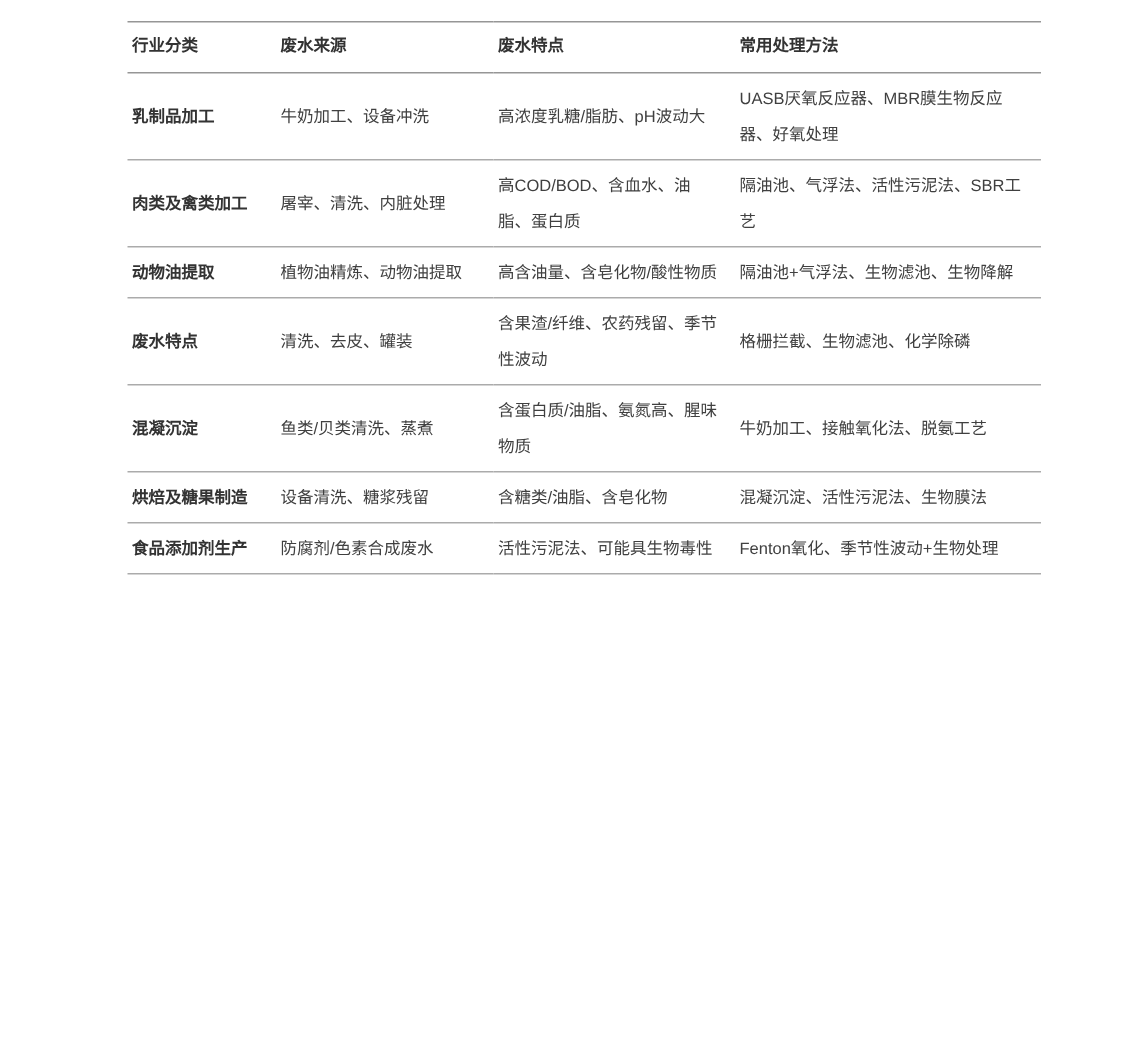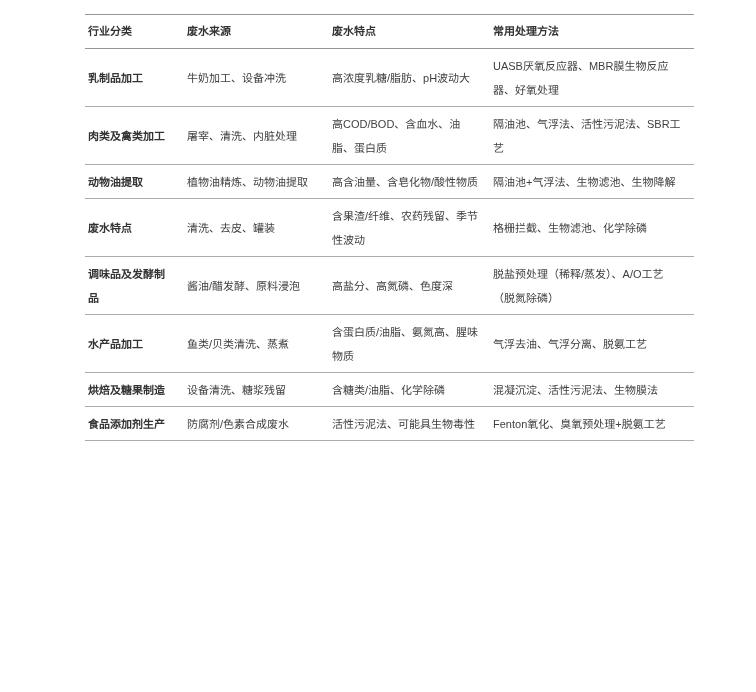--- a/index.html
+++ b/index.html
@@ -96,38 +96,32 @@
           <td class="col-characteristics">高含油量、含皂化物/酸性物质</td>
           <td class="col-treatment">隔油池+气浮法、生物滤池、生物降解</td>
         </tr>
         <tr>
           <td class="col-industry">废水特点</td>
           <td class="col-source">清洗、去皮、罐装</td>
           <td class="col-characteristics">含果渣/纤维、农药残留、季节性波动</td>
           <td class="col-treatment">格栅拦截、生物滤池、化学除磷</td>
         </tr>
         <tr>
-          <td class="col-industry">调味品及发酵制品</td>
-          <td class="col-source">酱油/醋发酵、原料浸泡</td>
-          <td class="col-characteristics">高盐分、高氮磷、色度深</td>
-          <td class="col-treatment">脱盐预处理（稀释/蒸发）、A/O工艺（脱氮除磷）</td>
-        </tr>
-        <tr>
-          <td class="col-industry">水产品加工</td>
+          <td class="col-industry">混凝沉淀</td>
           <td class="col-source">鱼类/贝类清洗、蒸煮</td>
           <td class="col-characteristics">含蛋白质/油脂、氨氮高、腥味物质</td>
-          <td class="col-treatment">气浮去油、气浮分离、脱氨工艺</td>
+          <td class="col-treatment">牛奶加工、接触氧化法、脱氨工艺</td>
         </tr>
         <tr>
           <td class="col-industry">烘焙及糖果制造</td>
           <td class="col-source">设备清洗、糖浆残留</td>
-          <td class="col-characteristics">含糖类/油脂、化学除磷</td>
+          <td class="col-characteristics">含糖类/油脂、含皂化物</td>
           <td class="col-treatment">混凝沉淀、活性污泥法、生物膜法</td>
         </tr>
         <tr>
           <td class="col-industry">食品添加剂生产</td>
           <td class="col-source">防腐剂/色素合成废水</td>
           <td class="col-characteristics">活性污泥法、可能具生物毒性</td>
-          <td class="col-treatment">Fenton氧化、臭氧预处理+脱氨工艺</td>
+          <td class="col-treatment">Fenton氧化、季节性波动+生物处理</td>
         </tr>
       </tbody>
   </table>
 </div>
 
 </body></html>

